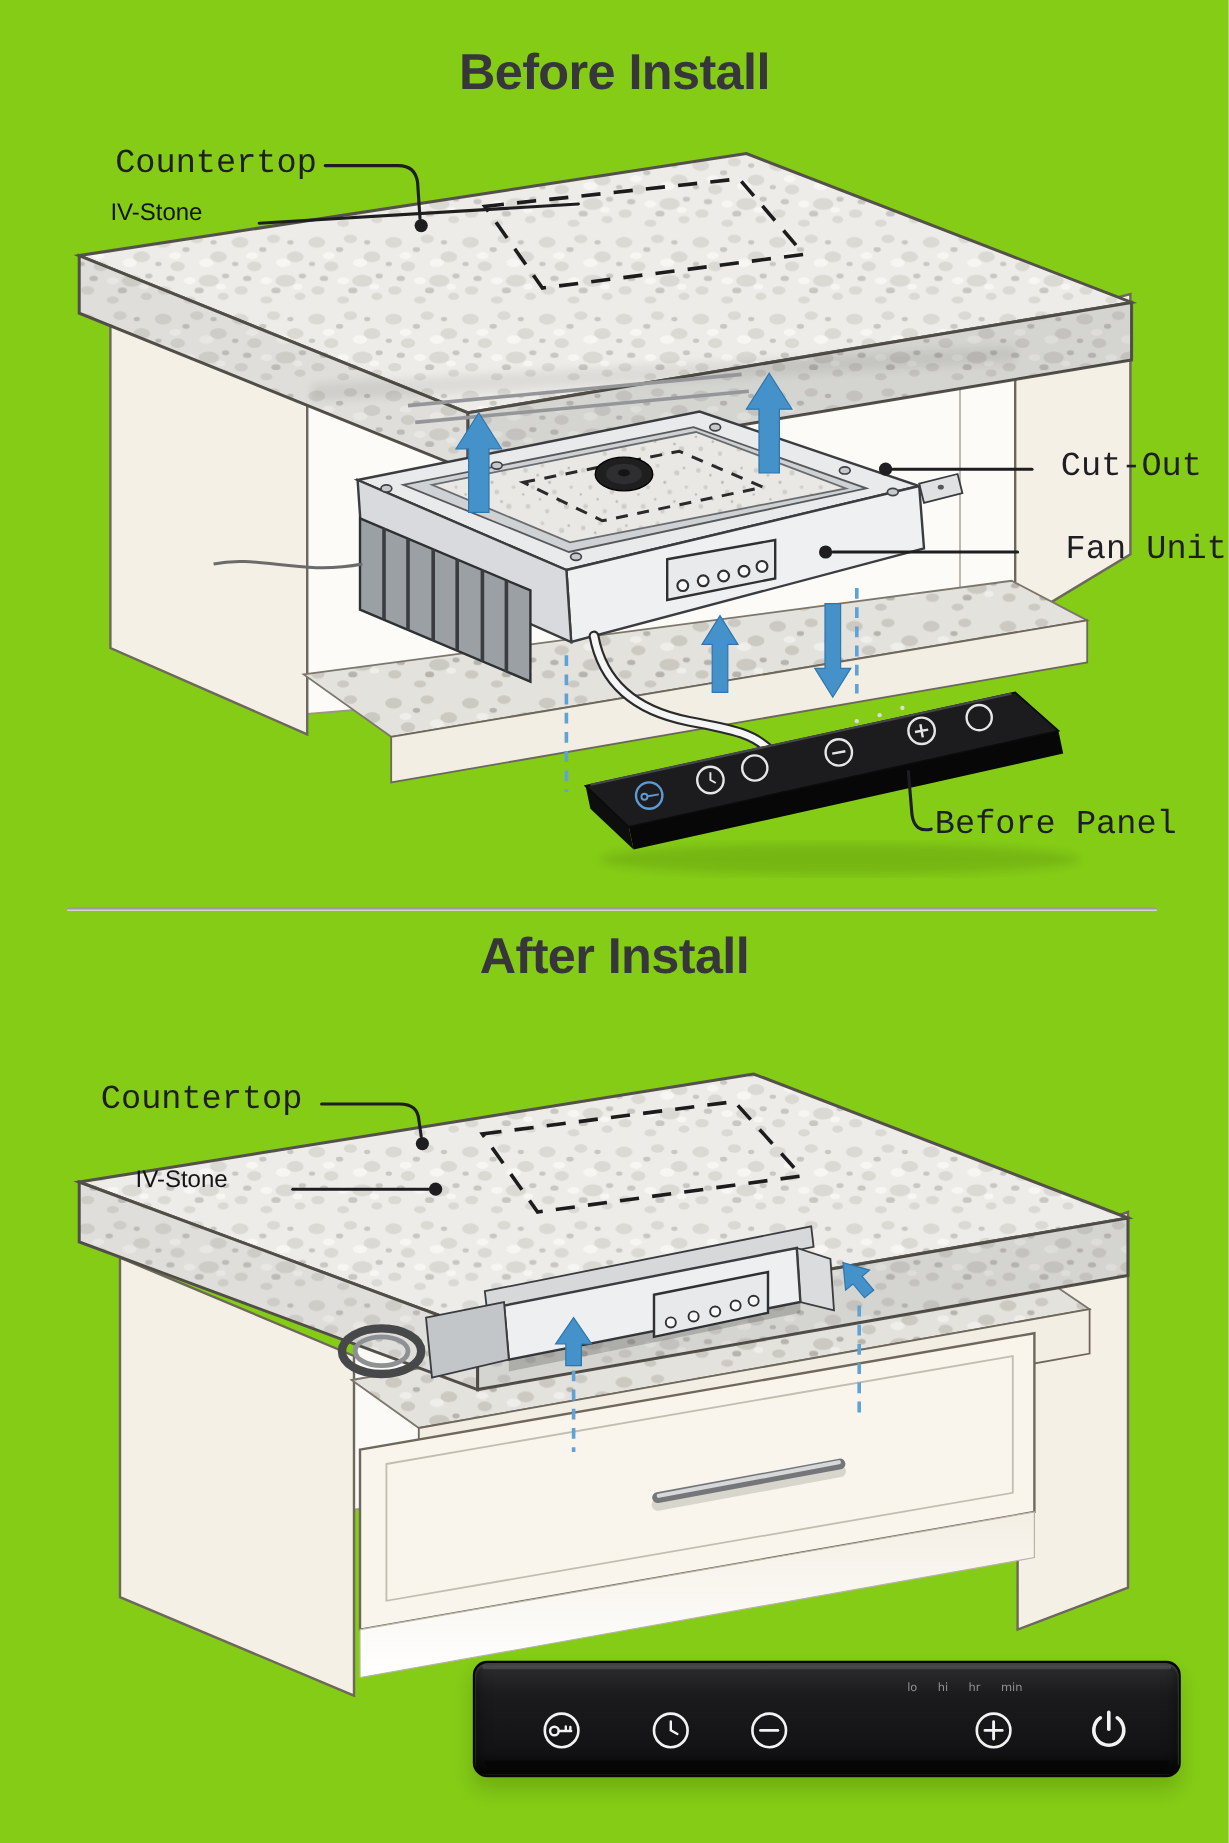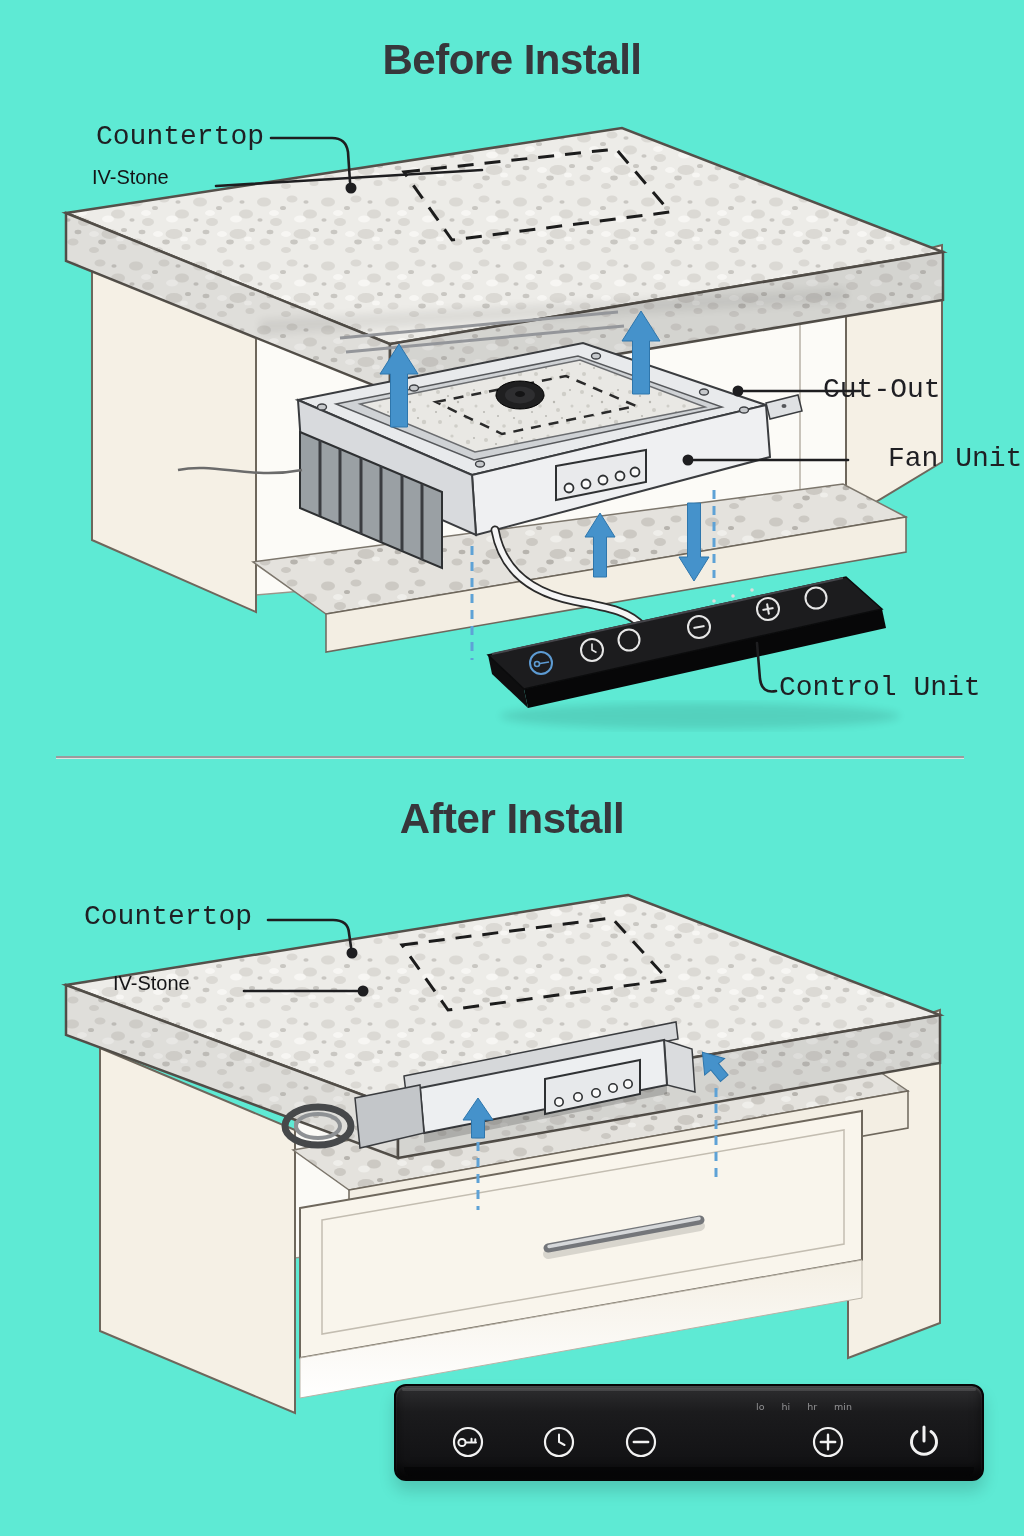--- a/index.html
+++ b/index.html
@@ -1,16 +1,16 @@
 <!DOCTYPE html>
 <html><head>
 <meta charset="utf-8">
 <style>
   html,body{margin:0;padding:0;background:#ffffff;}
-  .page{position:relative;width:1024px;height:1536px;background:#5eead4;overflow:hidden;
+  .page{position:relative;width:1024px;height:1536px;background:#84cc16;overflow:hidden;
         font-family:"DejaVu Sans",sans-serif;}
   .scene{position:absolute;left:0;}
   .title{position:absolute;left:0;width:100%;text-align:center;
          font-family:"Liberation Sans",sans-serif;font-weight:bold;font-size:42px;
          letter-spacing:-0.5px;color:#37373b;}
   .lbl{position:absolute;font-size:28px;color:#1f1f23;white-space:nowrap;
        font-family:Liberation Mono, monospace;}
   .lbl.arial{font-family:"Liberation Sans",sans-serif;font-size:20px;color:#141416;}
   .divider{position:absolute;left:56px;width:908px;top:756px;height:2px;
            background:#9b9b9d;border-bottom:1px solid #e2e2e2;}
@@ -239,27 +239,27 @@
       <path d="M860,391 L744,391"></path>
       <circle cx="738" cy="391" r="5.5" fill="#1e1e20" stroke="none"></circle>
       <path d="M848,460 L694,460"></path>
       <circle cx="688" cy="460" r="5.5" fill="#1e1e20" stroke="none"></circle>
       <path d="M776,691 Q762,694 760,679 C759,668 758,655 757,643"></path>
     </g>
   </svg>
 
   <div class="lbl" style="left:96px;top:121px">Countertop</div>
   <div class="lbl arial" style="left:92px;top:166px">IV-Stone</div>
-  <div class="lbl" style="left:823px;top:374px">Cut-Out</div>
+  <div class="lbl" style="left:884px;top:374px">Cut-Out</div>
   <div class="lbl" style="left:888px;top:443px">Fan Unit</div>
-  <div class="lbl" style="left:779px;top:672px">Control Unit</div>
+  <div class="lbl" style="left:779px;top:672px">Before Panel</div>
 
   <div class="divider"></div>
 
-  <div class="title" style="top:795px">After Install</div>
+  <div class="title" style="top:773px">After Install</div>
 
   <svg class="scene" style="top:758px" width="1024" height="778" viewBox="0 0 1024 778">
 
     <g>
       <polygon points="295,330 848,268 848,430 295,500" fill="#fbfaf6" stroke="#9b958a" stroke-width="1.5"></polygon>
       <polygon points="848,284 940,252 940,565 848,600" fill="#f5f0e5" stroke="#6e675c" stroke-width="2"></polygon>
       <polygon points="100,290 295,372 295,655 100,573" fill="#f5f0e5" stroke="#6e675c" stroke-width="2"></polygon>
       <polygon points="293,392 852,295 908,333 349,432" fill="url(#graniteDark)" stroke="#7c766c" stroke-width="1.5"></polygon>
       <polygon points="349,432 908,333 908,370 349,470" fill="#f3eee3" stroke="#6e675c" stroke-width="1.5"></polygon>
       <polygon points="300,450 862,353 862,502 300,600" fill="#f9f5ec" stroke="#6e675c" stroke-width="2"></polygon>

